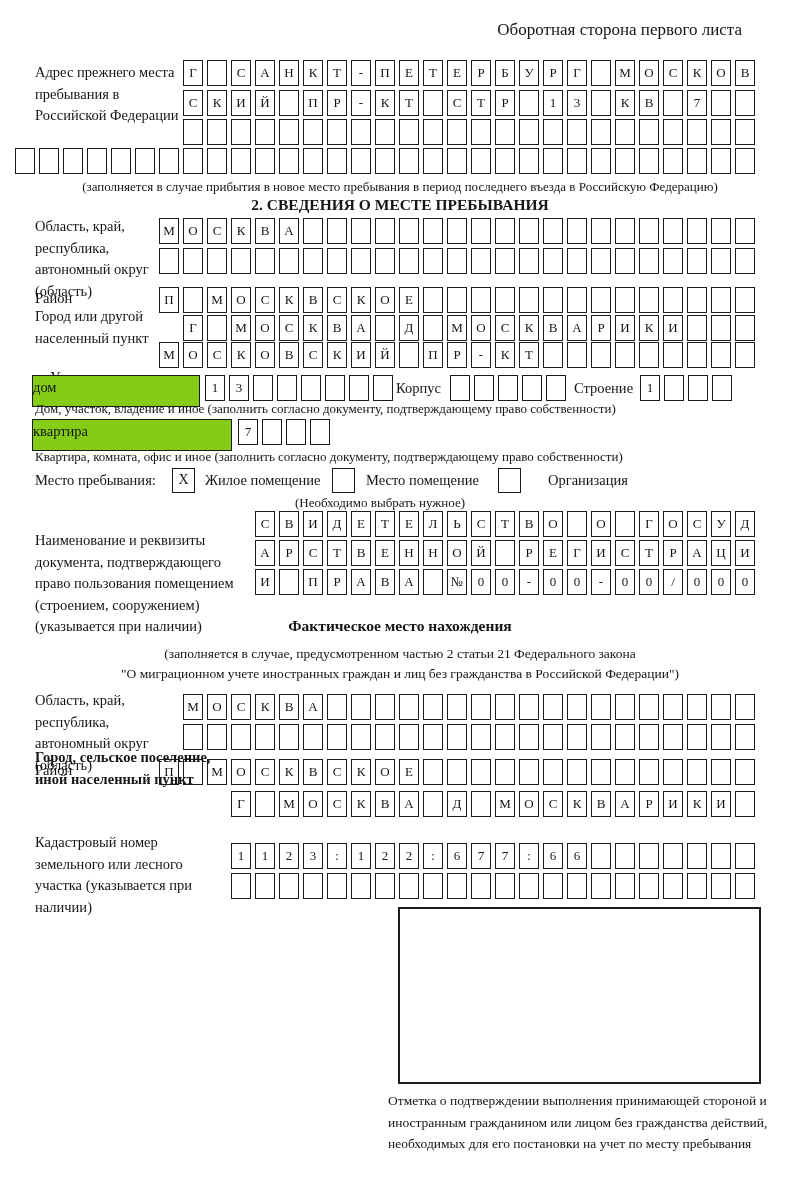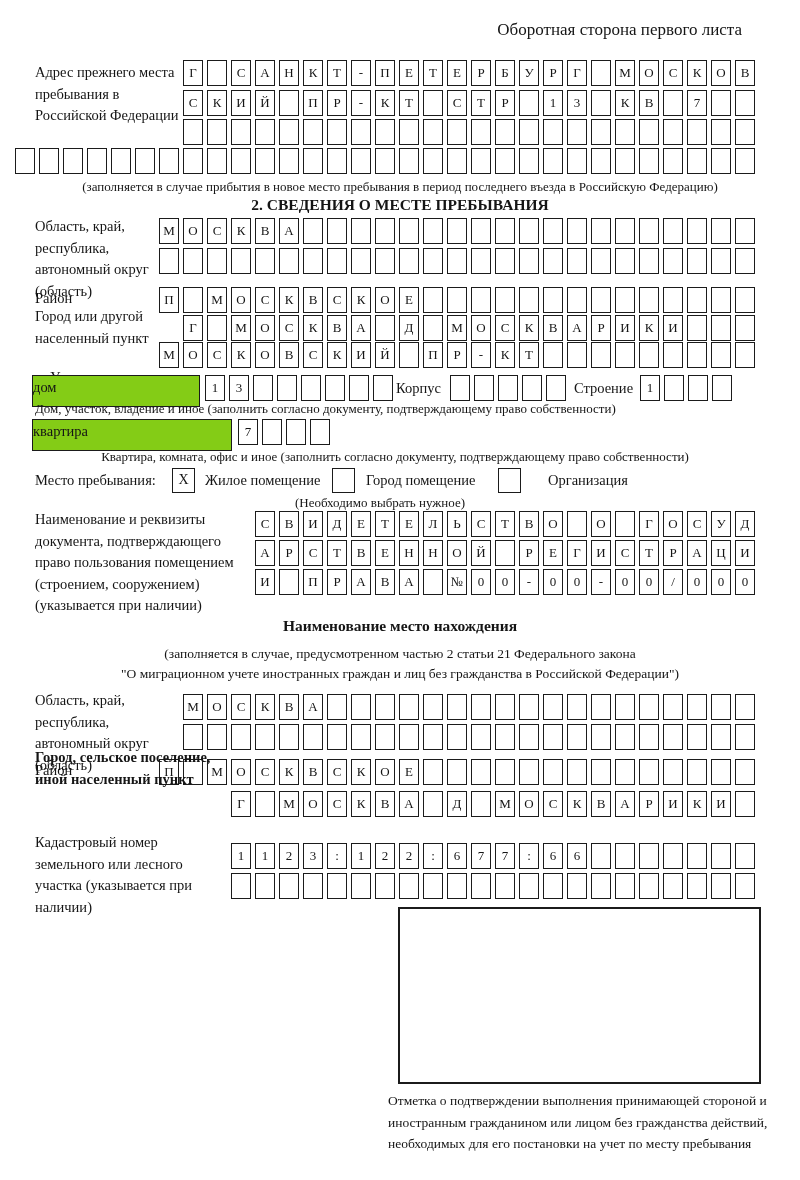--- a/index.html
+++ b/index.html
@@ -326,32 +326,32 @@
     </div>
   <div class="cap" style="top:400px;left:35px;width:720px;">Дом, участок, владение и иное (заполнить согласно документу, подтверждающему право собственности)</div>
 
   <div class="wbox" style="top:419px;left:32px;width:200px;">квартира</div>
   <div class="cells" style="top:419px;left:238px;">
       <span class="cell">7</span>
       <span class="cell"></span>
       <span class="cell"></span>
       <span class="cell"></span>
     </div>
-  <div class="cap" style="top:448px;left:35px;width:720px;text-align:center;">Квартира, комната, офис и иное (заполнить согласно документу, подтверждающему право собственности)</div>
+  <div class="cap" style="top:448px;left:35px;width:720px;">Квартира, комната, офис и иное (заполнить согласно документу, подтверждающему право собственности)</div>
 
   <div class="lbl" style="top:470px;left:35px;">Место пребывания:</div>
   <div class="chk" style="top:468px;left:172px;">X</div>
   <div class="lbl" style="top:470px;left:205px;">Жилое помещение</div>
   <div class="chk" style="top:468px;left:332px;"></div>
-  <div class="lbl" style="top:470px;left:366px;">Город помещение</div>
+  <div class="lbl" style="top:470px;left:366px;">Место помещение</div>
   <div class="chk" style="top:468px;left:498px;"></div>
   <div class="lbl" style="top:470px;left:548px;">Организация</div>
   <div class="cap" style="top:494px;left:180px;width:400px;text-align:center;">(Необходимо выбрать нужное)</div>
 
-  <div class="lbl" style="top:509px;left:35px;width:218px;font-family:Liberation Serif, serif;">Наименование и реквизиты документа, подтверждающего право пользования помещением (строением, сооружением) (указывается при наличии)</div>
+  <div class="lbl" style="top:530px;left:35px;width:218px;font-family:Liberation Serif, serif;">Наименование и реквизиты документа, подтверждающего право пользования помещением (строением, сооружением) (указывается при наличии)</div>
   <div class="cells right" style="top:511px;">
       <span class="cell">С</span>
       <span class="cell">В</span>
       <span class="cell">И</span>
       <span class="cell">Д</span>
       <span class="cell">Е</span>
       <span class="cell">Т</span>
       <span class="cell">Е</span>
       <span class="cell">Л</span>
       <span class="cell">Ь</span>
@@ -408,21 +408,21 @@
       <span class="cell">0</span>
       <span class="cell">-</span>
       <span class="cell">0</span>
       <span class="cell">0</span>
       <span class="cell">/</span>
       <span class="cell">0</span>
       <span class="cell">0</span>
       <span class="cell">0</span>
     </div>
 
-  <div class="title" style="top:617px;">Наименование место нахождения</div>
+  <div class="title" style="top:617px;">Фактическое место нахождения</div>
   <div class="cap centered" style="top:645px;font-size:13.5px;">(заполняется в случае, предусмотренном частью 2 статьи 21 Федерального закона</div>
   <div class="cap centered" style="top:665px;font-size:13.5px;">"О миграционном учете иностранных граждан и лиц без гражданства в Российской Федерации")</div>
 
   <div class="lbl" style="top:690px;left:35px;width:135px;">Область, край, республика, автономный округ (область)</div>
   <div class="cells right" style="top:694px;">
       <span class="cell">М</span>
       <span class="cell">О</span>
       <span class="cell">С</span>
       <span class="cell">К</span>
       <span class="cell">В</span>

